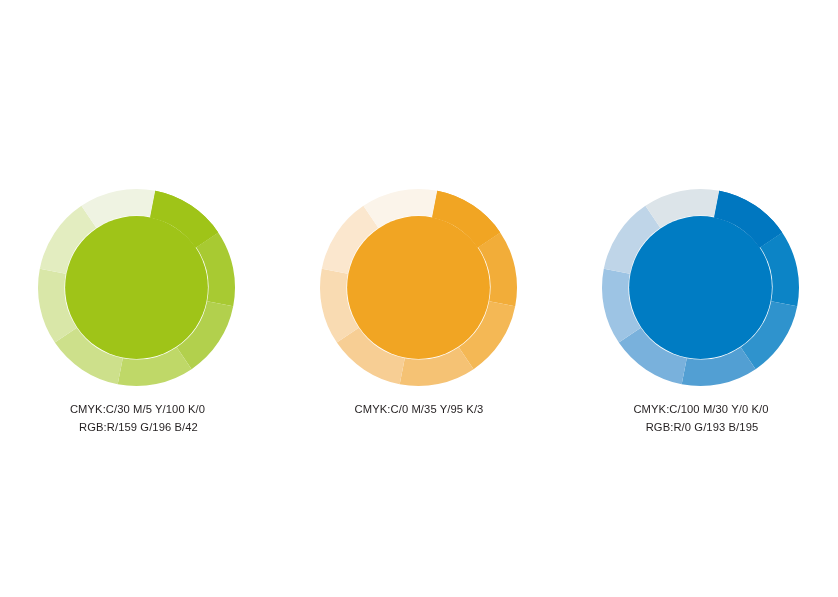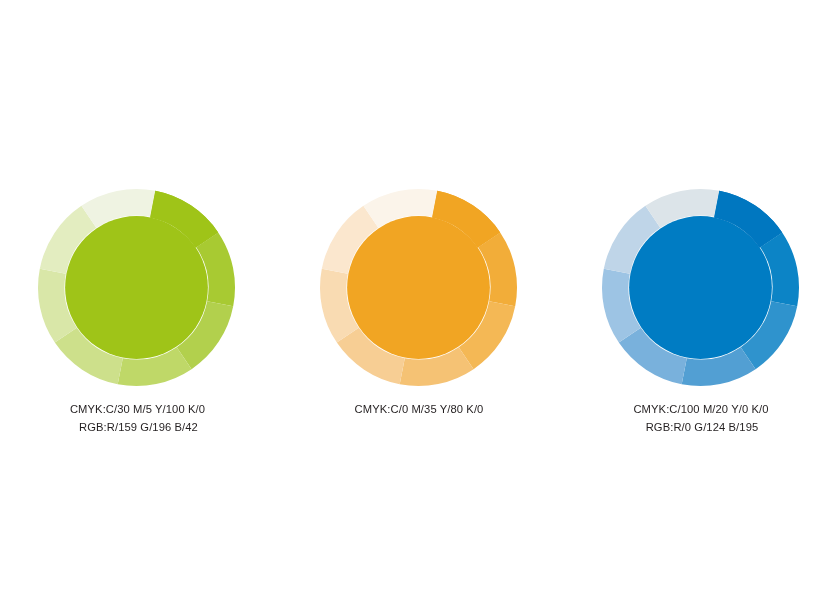--- a/index.html
+++ b/index.html
@@ -121,21 +121,21 @@
             <path d="M 79.70531395541033 195.1902775695949 A 98.5 98.5 0 0 1 16.839799103328403 153.58050099186858 L 38.80929477603701 138.76188904989377 A 72 72 0 0 0 84.76175233288878 169.1771572082318 Z" fill="#F7CE94" shape-rendering="geometricPrecision"></path>
             <path d="M 16.839799103328403 153.58050099186858 A 98.5 98.5 0 0 1 1.8097224304051025 79.70531395541035 L 27.822842791768196 84.76175233288878 A 72 72 0 0 0 38.80929477603701 138.76188904989377 Z" fill="#F9DBB2" shape-rendering="geometricPrecision"></path>
             <path d="M 1.8097224304051025 79.70531395541035 A 98.5 98.5 0 0 1 43.419499008131396 16.839799103328417 L 58.2381109501062 38.80929477603702 A 72 72 0 0 0 27.822842791768196 84.76175233288878 Z" fill="#FBE7CE" shape-rendering="geometricPrecision"></path>
             <path d="M 43.419499008131396 16.839799103328417 A 98.5 98.5 0 0 1 117.29468604458961 1.8097224304050883 L 112.23824766711118 27.82284279176818 A 72 72 0 0 0 58.2381109501062 38.80929477603702 Z" fill="#FBF4EA" shape-rendering="geometricPrecision"></path>
           </g>
           <circle cx="98.5" cy="98.5" r="71.4" fill="#F1A523"></circle>
           <path d="M 117.29468604458967 1.8097224304051025 A 98.5 98.5 0 0 1 180.1602008966716 43.41949900813143 L 157.36166765140797 58.79730385357697 A 71 71 0 0 0 112.04743867173468 28.804469975215852 Z" fill="#F1A523"></path>
         </svg>
     </div>
     <div class="wheel-caption">
-      <span class="caption-line cmyk-line">CMYK:C/0  M/35  Y/80  K/0</span>
+      <span class="caption-line cmyk-line">CMYK:C/0  M/35  Y/95  K/3</span>
     </div>
   </div>
 
   <div class="swatch-group col-2">
     <div class="color-wheel">
       <svg viewBox="0 0 197 197" aria-hidden="true">
           <g>
             <path d="M 117.29468604458967 1.8097224304051025 A 98.5 98.5 0 0 1 180.1602008966716 43.41949900813143 L 158.190705223963 58.238110950106226 A 72 72 0 0 0 112.23824766711124 27.822842791768196 Z" fill="#0077C0" shape-rendering="geometricPrecision"></path>
             <path d="M 180.1602008966716 43.41949900813143 A 98.5 98.5 0 0 1 195.1902775695949 117.29468604458967 L 169.1771572082318 112.23824766711122 A 72 72 0 0 0 158.190705223963 58.238110950106226 Z" fill="#0C84C6" shape-rendering="geometricPrecision"></path>
             <path d="M 195.1902775695949 117.29468604458967 A 98.5 98.5 0 0 1 153.58050099186858 180.1602008966716 L 138.76188904989377 158.190705223963 A 72 72 0 0 0 169.1771572082318 112.23824766711122 Z" fill="#2F93CD" shape-rendering="geometricPrecision"></path>
@@ -143,18 +143,18 @@
             <path d="M 79.70531395541033 195.1902775695949 A 98.5 98.5 0 0 1 16.839799103328403 153.58050099186858 L 38.80929477603701 138.76188904989377 A 72 72 0 0 0 84.76175233288878 169.1771572082318 Z" fill="#79B1DC" shape-rendering="geometricPrecision"></path>
             <path d="M 16.839799103328403 153.58050099186858 A 98.5 98.5 0 0 1 1.8097224304051025 79.70531395541035 L 27.822842791768196 84.76175233288878 A 72 72 0 0 0 38.80929477603701 138.76188904989377 Z" fill="#9DC4E4" shape-rendering="geometricPrecision"></path>
             <path d="M 1.8097224304051025 79.70531395541035 A 98.5 98.5 0 0 1 43.419499008131396 16.839799103328417 L 58.2381109501062 38.80929477603702 A 72 72 0 0 0 27.822842791768196 84.76175233288878 Z" fill="#BFD5E8" shape-rendering="geometricPrecision"></path>
             <path d="M 43.419499008131396 16.839799103328417 A 98.5 98.5 0 0 1 117.29468604458961 1.8097224304050883 L 112.23824766711118 27.82284279176818 A 72 72 0 0 0 58.2381109501062 38.80929477603702 Z" fill="#DCE4E9" shape-rendering="geometricPrecision"></path>
           </g>
           <circle cx="98.5" cy="98.5" r="71.4" fill="#007CC3"></circle>
           <path d="M 117.29468604458967 1.8097224304051025 A 98.5 98.5 0 0 1 180.1602008966716 43.41949900813143 L 157.36166765140797 58.79730385357697 A 71 71 0 0 0 112.04743867173468 28.804469975215852 Z" fill="#0077C0"></path>
         </svg>
     </div>
     <div class="wheel-caption">
-      <span class="caption-line cmyk-line">CMYK:C/100  M/20  Y/0  K/0</span>
-      <span class="caption-line rgb-line">RGB:R/0  G/124  B/195</span>
+      <span class="caption-line cmyk-line">CMYK:C/100  M/30  Y/0  K/0</span>
+      <span class="caption-line rgb-line">RGB:R/0  G/193  B/195</span>
     </div>
   </div>
 
 </div>
 
 </body></html>

